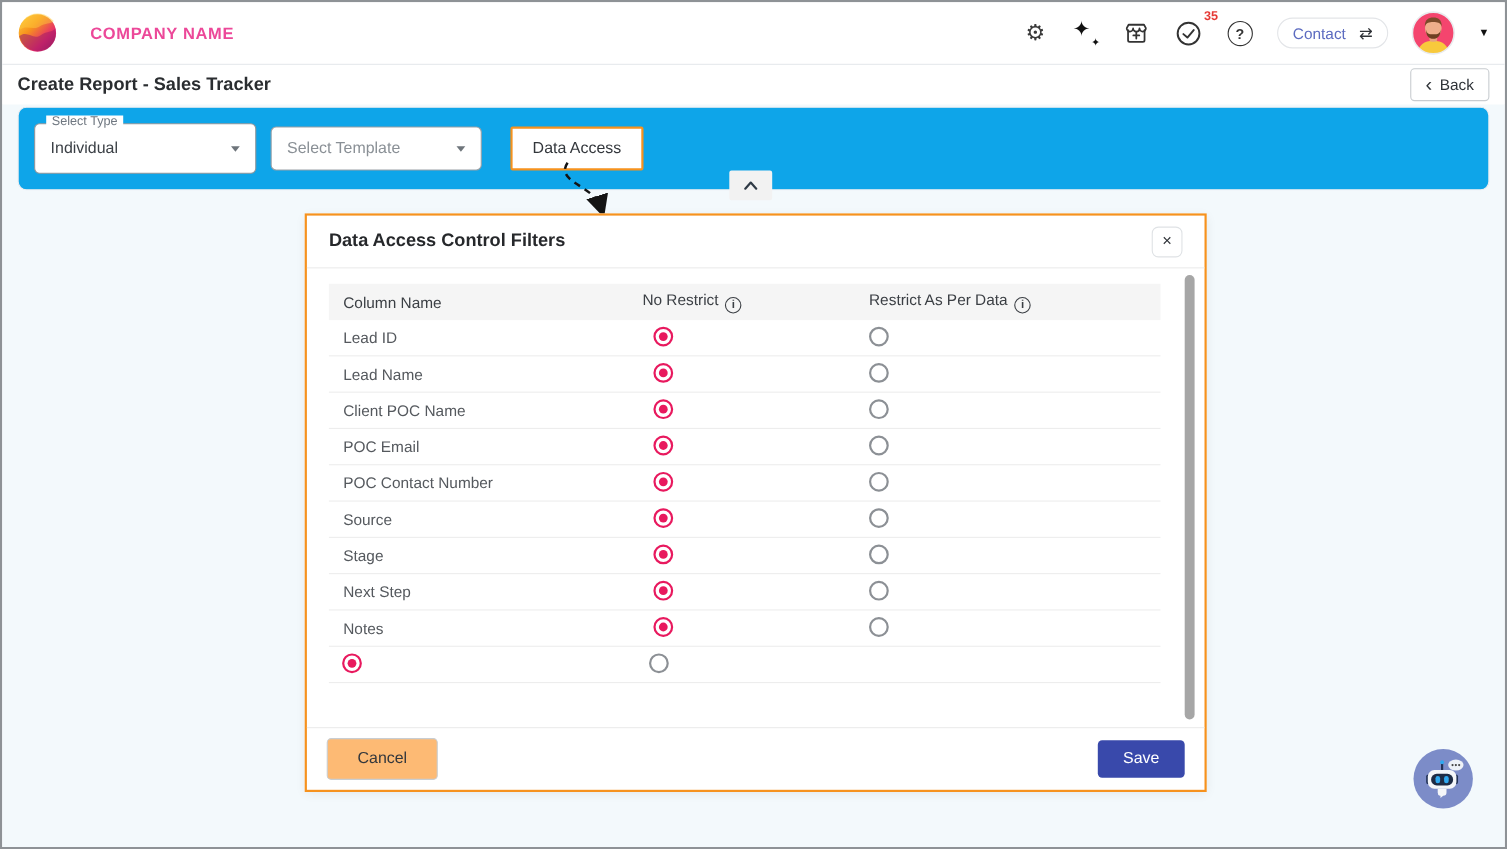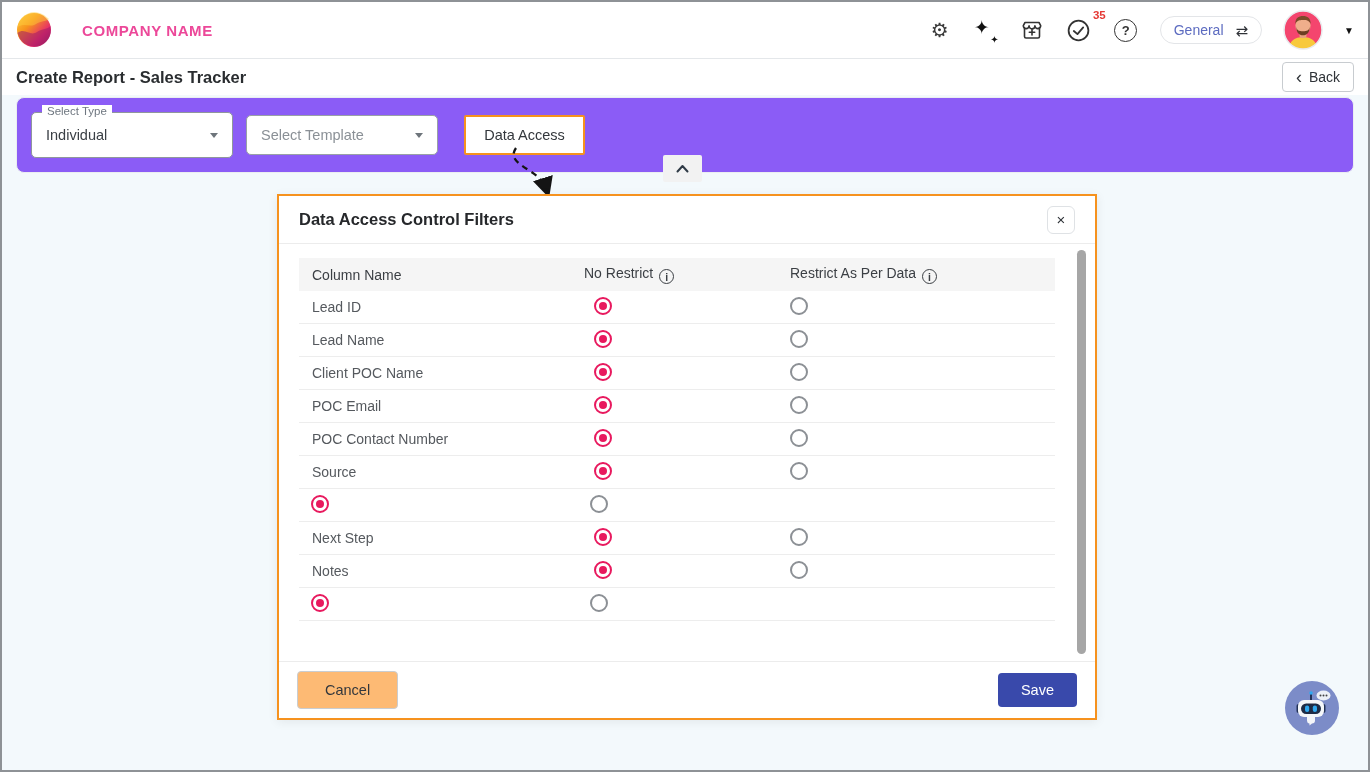--- a/index.html
+++ b/index.html
@@ -32,21 +32,21 @@
   
   .title-bar { position:absolute; left:0; top:57px; width:100%; height:36px; background:#fff;
                display:flex; align-items:center; padding:0 14px; }
   .page-title { font-size:16.5px; font-weight:700; color:#2A2D30; }
   .back-btn { margin-left:auto; display:flex; align-items:center; gap:7px; background:#fff;
               border:1px solid #C8CCD0; border-radius:4px; padding:5px 13px; font-size:14px; color:#2F3338; cursor:pointer; }
 
   
   .content { position:absolute; left:0; top:93px; width:100%; height:675px; background:#F3F9FC; }
 
-  .toolbar-panel { position:absolute; left:14px; top:2px; width:1338px; height:76px; background:#8b5cf6;
+  .toolbar-panel { position:absolute; left:14px; top:2px; width:1338px; height:76px; background:#0ea5e9;
                    border:1px solid #EBEEF1; border-radius:8px; display:flex; align-items:center; padding-left:14px; }
   .select-outlined { position:relative; width:202px; height:46px; border:1px solid #8F969C; border-radius:5px;
                      background:#fff; display:flex; align-items:center; justify-content:space-between;
                      padding:0 14px; cursor:pointer; }
   .select-outlined .float-label { position:absolute; top:-8px; left:10px; background:#fff; padding:0 5px;
                                   font-size:11.5px; color:#6F7780; }
   .select-value { font-size:14.5px; color:#3B4046; }
   .select-plain { width:192px; height:40px; border:1px solid #99A0A6; border-radius:5px; background:#fff;
                   display:flex; align-items:center; justify-content:space-between; padding:0 14px;
                   margin-left:13px; cursor:pointer; }
@@ -150,21 +150,21 @@
           <polyline points="7.5,12.5 11,15.5 16.5,9"></polyline>
         </svg>
         <span class="tasks-badge">35</span>
       </span>
       <span class="tb-icon">
         <span class="help-circle">
             <span>?</span>
           </span>
       </span>
       <div class="workspace-pill">
-        <span class="workspace-label">General</span>
+        <span class="workspace-label">Contact</span>
         <span class="swap-glyph">⇄</span>
       </div>
       <span style="display:inline-flex;">
         <svg width="40" height="40" viewBox="0 0 40 40">
           <defs>
               <clipPath id="avclip">
                 <circle cx="20" cy="20" r="19"></circle>
               </clipPath>
             </defs>
           <circle cx="20" cy="20" r="19" fill="#F4456E"></circle>
@@ -263,20 +263,21 @@
             <div class="cell c1">POC Contact Number</div>
             <div class="cell c2"><span class="radio checked"></span></div>
             <div class="cell c3"><span class="radio"></span></div>
           </div>
             <div class="trow">
             <div class="cell c1">Source</div>
             <div class="cell c2"><span class="radio checked"></span></div>
             <div class="cell c3"><span class="radio"></span></div>
           </div>
             <div class="trow">
+            <div class="cell c1">Stage</div>
             <div class="cell c2"><span class="radio checked"></span></div>
             <div class="cell c3"><span class="radio"></span></div>
           </div>
             <div class="trow">
             <div class="cell c1">Next Step</div>
             <div class="cell c2"><span class="radio checked"></span></div>
             <div class="cell c3"><span class="radio"></span></div>
           </div>
             <div class="trow">
             <div class="cell c1">Notes</div>

